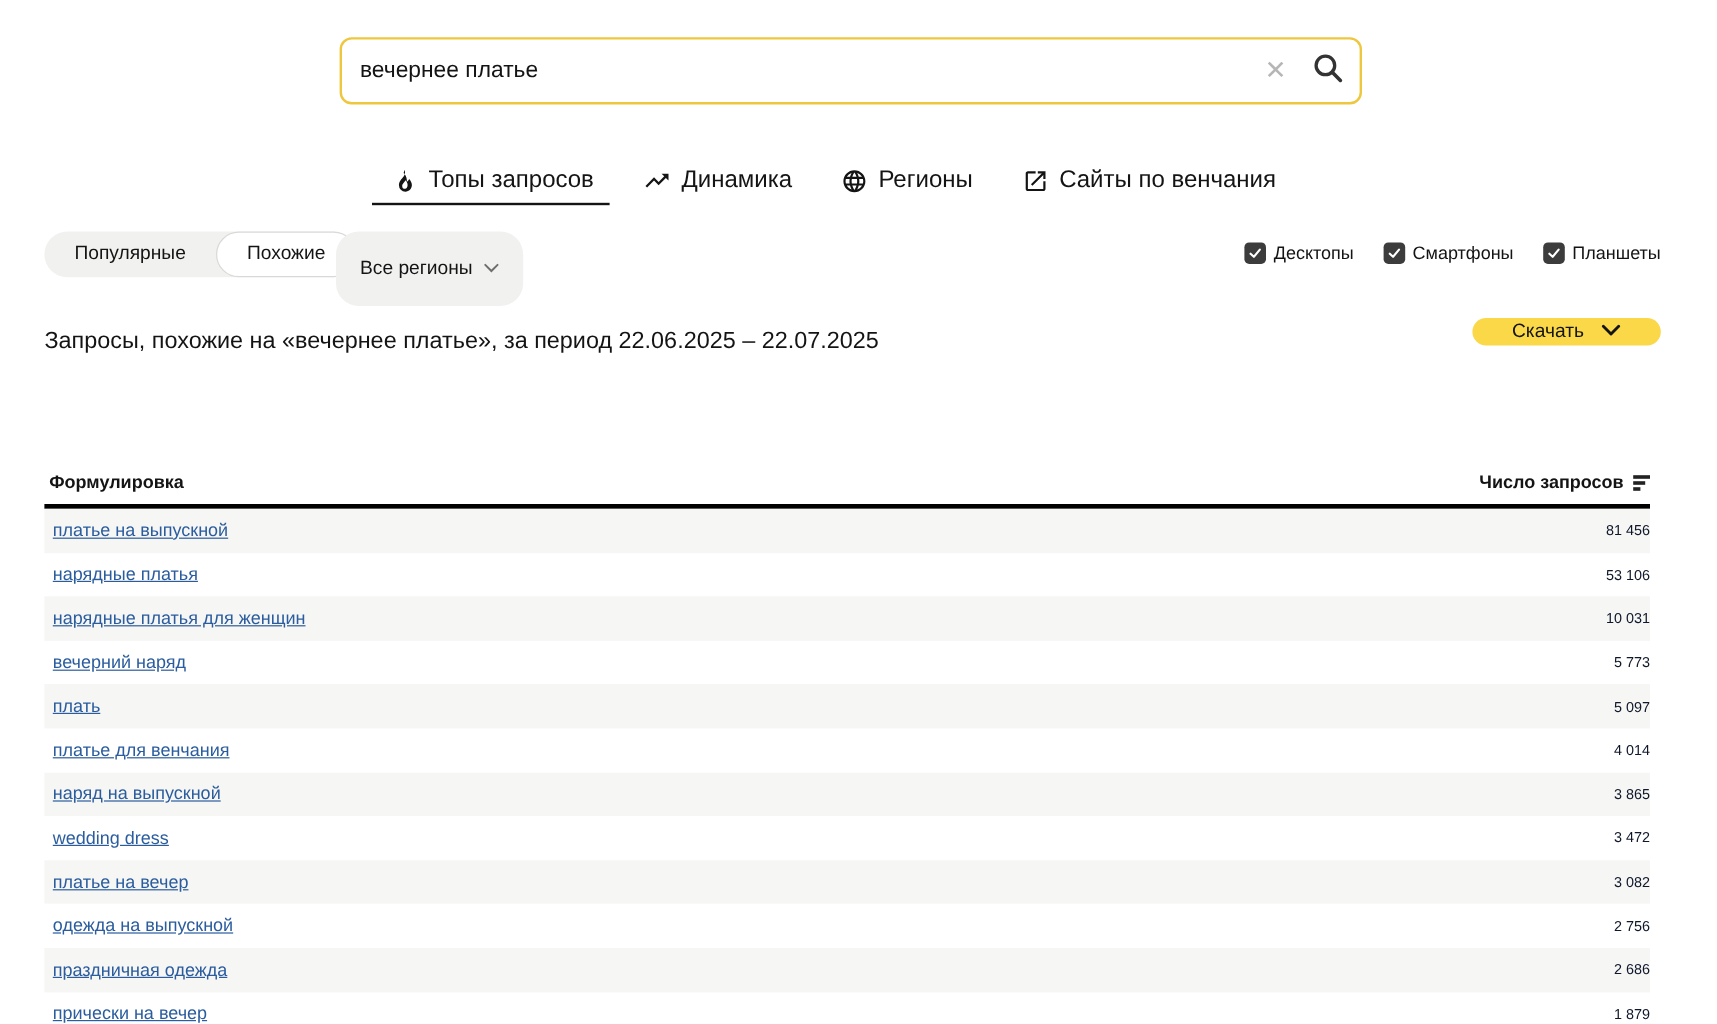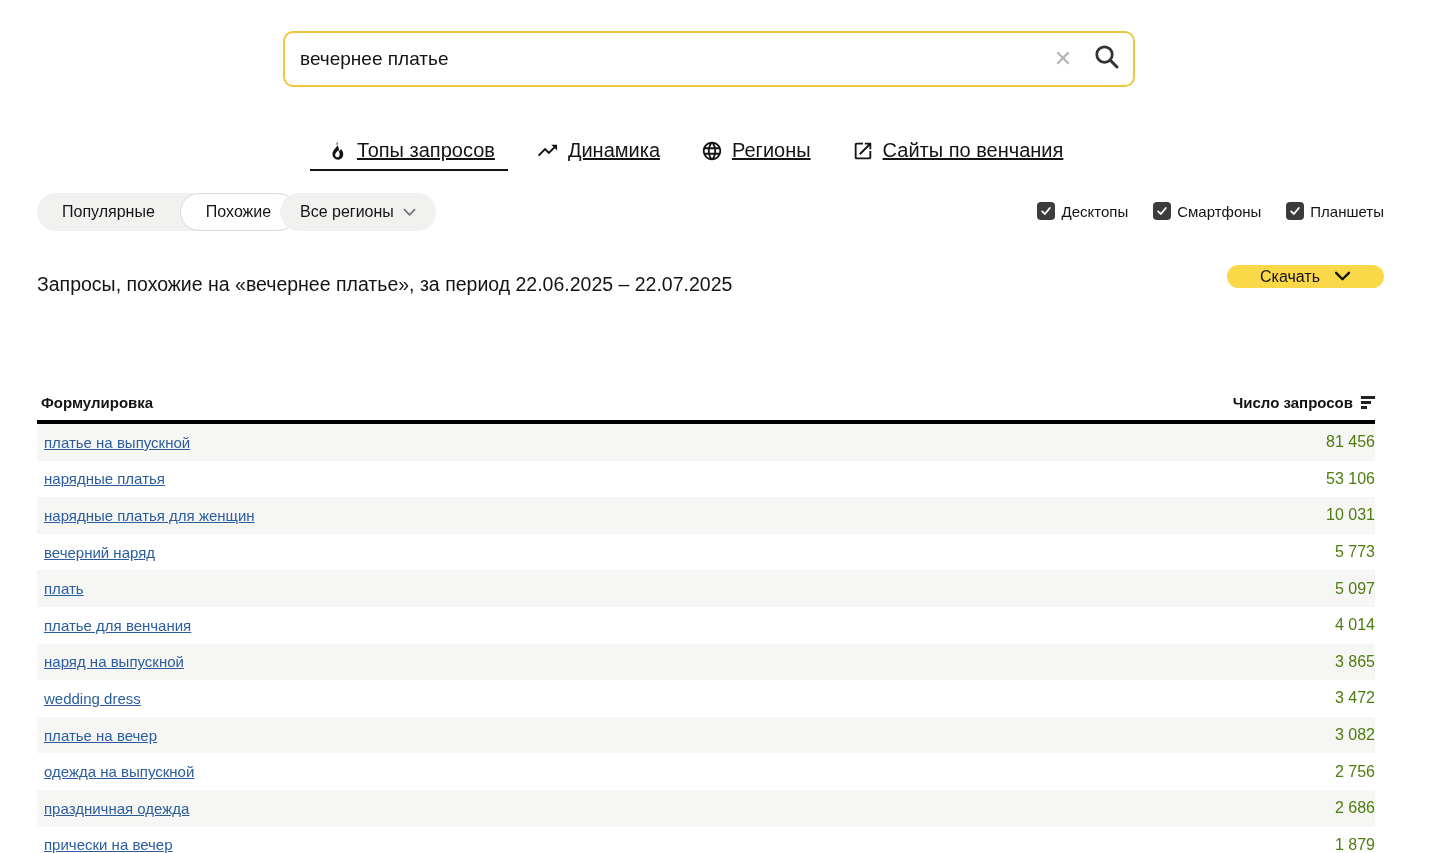--- a/index.html
+++ b/index.html
@@ -10,34 +10,34 @@
   .searchbar{position:absolute;left:283px;top:31px;width:852px;height:56px;
     border:2px solid #eec73f;border-radius:10px;box-sizing:border-box;background:#fff;
     display:flex;align-items:center;}
   .searchbar input{flex:1;border:none;outline:none;font-family:inherit;font-size:19px;
     color:#141414;padding:0 0 0 15px;background:transparent;}
   .clear-btn{width:36px;height:36px;display:flex;align-items:center;justify-content:center;
     cursor:pointer;color:#b6b6b6;font-size:22px;line-height:1;}
   .search-btn{width:52px;height:52px;display:flex;align-items:center;justify-content:center;cursor:pointer;}
 
   
-  .tabs{position:absolute;left:326px;top:139px;display:flex;gap:41px;align-items:flex-start;text-decoration:underline;}
+  .tabs{position:absolute;left:326px;top:139px;display:flex;gap:41px;align-items:flex-start;}
   .tab{position:relative;display:flex;align-items:center;gap:9px;font-size:20px;font-weight:500;
        color:#141414;cursor:pointer;white-space:nowrap;}
   .tab .ticon{display:flex;align-items:center;}
   .tab.active::after{content:"";position:absolute;left:-16px;right:-13px;bottom:-9px;height:2px;background:#141414;}
 
   
   .filterrow{position:absolute;left:0;top:193px;width:100%;height:38px;}
   .segmented{position:absolute;left:37px;top:0;height:38px;background:#f1f1f0;border-radius:19px;
     display:flex;align-items:stretch;}
   .seg-opt{display:flex;align-items:center;padding:18px 25px;font-size:16px;color:#141414;cursor:pointer;border-radius:19px;}
   .seg-opt.selected{background:#fff;border:1px solid #d9d9d7;box-sizing:border-box;}
   .region-pill{position:absolute;left:280px;top:0;height:38px;background:#f1f1f0;border-radius:19px;
-    display:flex;align-items:center;gap:9px;padding:0 20px;font-size:16px;cursor:pointer;}
+    display:flex;align-items:center;gap:9px;padding:12px 20px;font-size:16px;cursor:pointer;}
   .checks{position:absolute;right:47px;top:9px;display:flex;gap:25px;align-items:center;}
   .checkgroup{display:flex;align-items:center;gap:6px;cursor:pointer;}
   .checkbox{width:18px;height:18px;border-radius:4px;background:#3c3c3c;display:flex;
     align-items:center;justify-content:center;}
   .checklabel{font-size:15px;color:#141414;}
 
   
   .heading{position:absolute;left:37px;top:273px;font-size:19.5px;color:#141414;}
   .download-btn{position:absolute;right:47px;top:265px;height:23px;min-width:157px;box-sizing:border-box;
     background:#fad848;border:none;border-radius:21px;display:flex;align-items:center;justify-content:center;
@@ -50,21 +50,21 @@
   .th{font-size:15px;font-weight:700;color:#141414;}
   .th-right{display:flex;align-items:center;gap:8px;}
   .sort-icon{display:inline-flex;flex-direction:column;gap:2.5px;align-items:flex-start;}
   .sort-icon i{display:block;height:2.6px;background:#222;}
   .sort-icon i:nth-child(1){width:14px;}
   .sort-icon i:nth-child(2){width:10px;}
   .sort-icon i:nth-child(3){width:6px;}
   .row{display:flex;justify-content:space-between;align-items:center;height:36.6px;padding-left:7px;}
   .row:nth-child(even){background:#f6f6f5;}
   .row a{font-size:15px;color:#2b5d9e;text-decoration:underline;cursor:pointer;}
-  .row .num{font-size:16px;color:#4d7c0f;white-space:nowrap;}
+  .row .num{font-size:12px;color:#0f172a;white-space:nowrap;}
 </style>
 </head>
 <body>
 
 <div class="page">
 
   <div class="searchbar">
     <input type="text" value="вечернее платье" style="">
     <div class="clear-btn">✕</div>
     <div class="search-btn">

